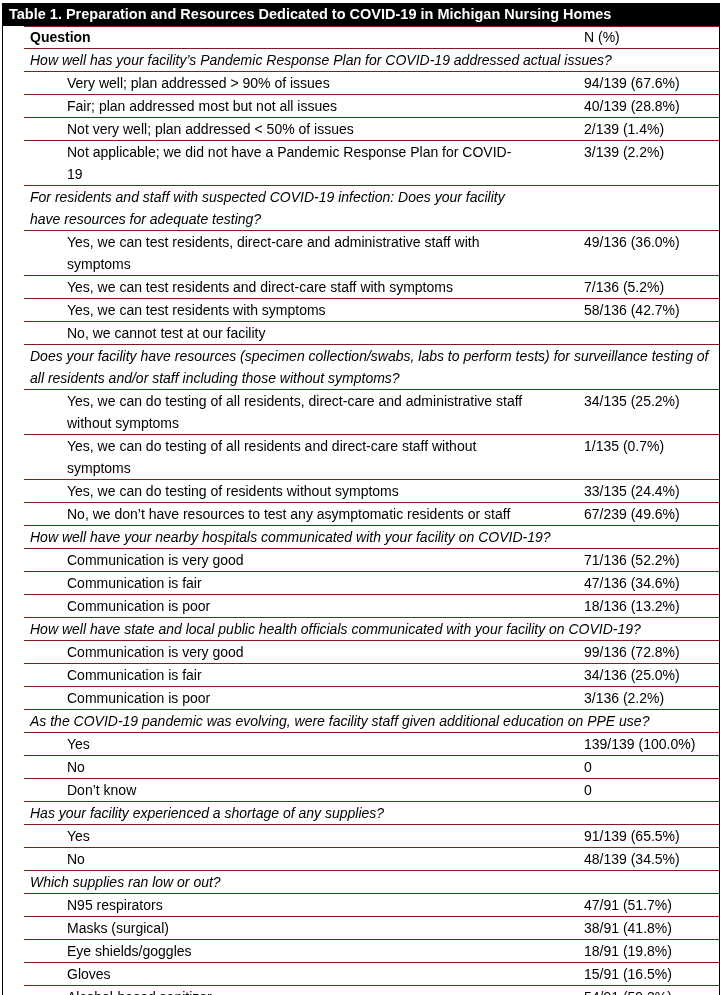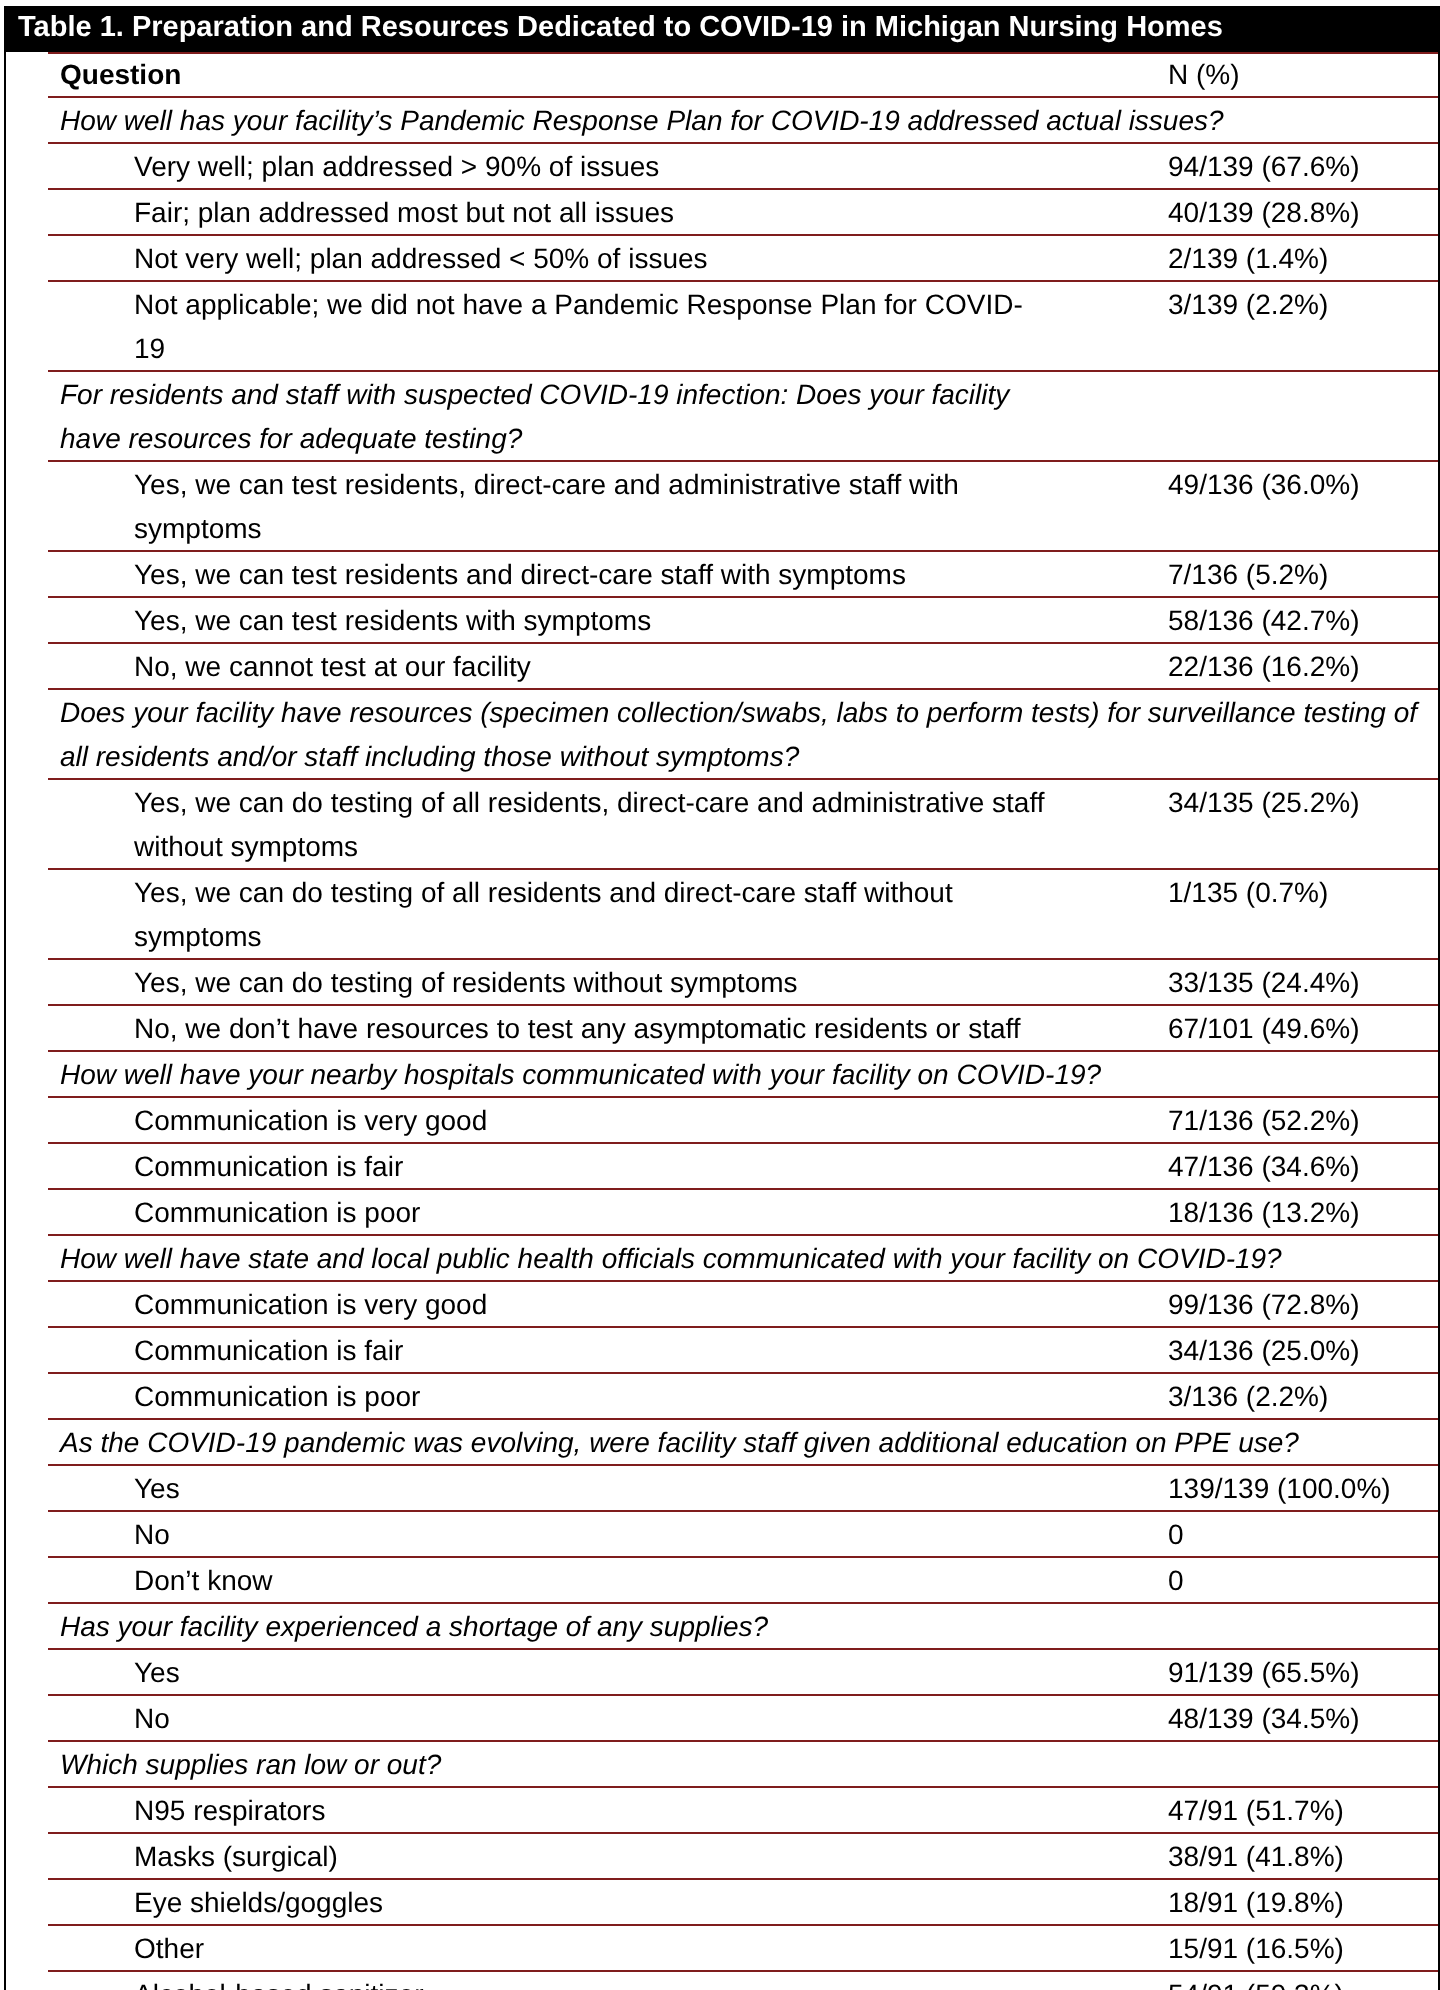--- a/index.html
+++ b/index.html
@@ -56,40 +56,39 @@
       <div class="row a">
         <div class="c1">Yes, we can test residents and direct-care staff with symptoms</div>
         <div class="c2">7/136 (5.2%)</div>
       </div>
       <div class="row a">
         <div class="c1">Yes, we can test residents with symptoms</div>
         <div class="c2">58/136 (42.7%)</div>
       </div>
       <div class="row a">
         <div class="c1">No, we cannot test at our facility</div>
-        <div class="c2">22/136 (16.2%)</div>
       </div>
       <div class="row q">
         <div class="c1">Does your facility have resources (specimen collection/swabs, labs to perform tests) for surveillance testing of all residents and/or staff including those without symptoms?</div>
       </div>
       <div class="row a">
         <div class="c1">Yes, we can do testing of all residents, direct-care and administrative staff without symptoms</div>
         <div class="c2">34/135 (25.2%)</div>
       </div>
       <div class="row a">
         <div class="c1">Yes, we can do testing of all residents and direct-care staff without symptoms</div>
         <div class="c2">1/135 (0.7%)</div>
       </div>
       <div class="row a">
         <div class="c1">Yes, we can do testing of residents without symptoms</div>
         <div class="c2">33/135 (24.4%)</div>
       </div>
       <div class="row a">
         <div class="c1">No, we don’t have resources to test any asymptomatic residents or staff</div>
-        <div class="c2">67/101 (49.6%)</div>
+        <div class="c2">67/239 (49.6%)</div>
       </div>
       <div class="row q">
         <div class="c1">How well have your nearby hospitals communicated with your facility on COVID-19?</div>
       </div>
       <div class="row a">
         <div class="c1">Communication is very good</div>
         <div class="c2">71/136 (52.2%)</div>
       </div>
       <div class="row a">
         <div class="c1">Communication is fair</div>
@@ -149,21 +148,21 @@
       </div>
       <div class="row a">
         <div class="c1">Masks (surgical)</div>
         <div class="c2">38/91 (41.8%)</div>
       </div>
       <div class="row a">
         <div class="c1">Eye shields/goggles</div>
         <div class="c2">18/91 (19.8%)</div>
       </div>
       <div class="row a">
-        <div class="c1">Other</div>
+        <div class="c1">Gloves</div>
         <div class="c2">15/91 (16.5%)</div>
       </div>
       <div class="row a">
         <div class="c1">Alcohol-based sanitizer</div>
         <div class="c2">54/91 (59.3%)</div>
       </div>
       <div class="row a">
         <div class="c1">Other</div>
         <div class="c2">10/91 (11.0%)</div>
       </div>

